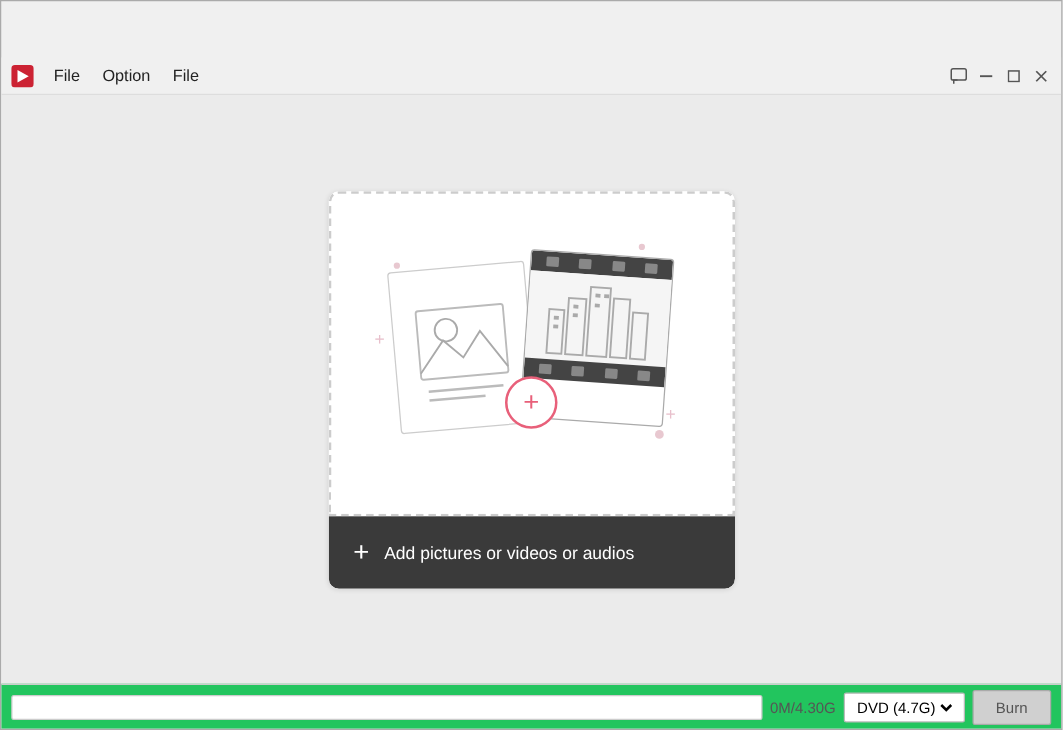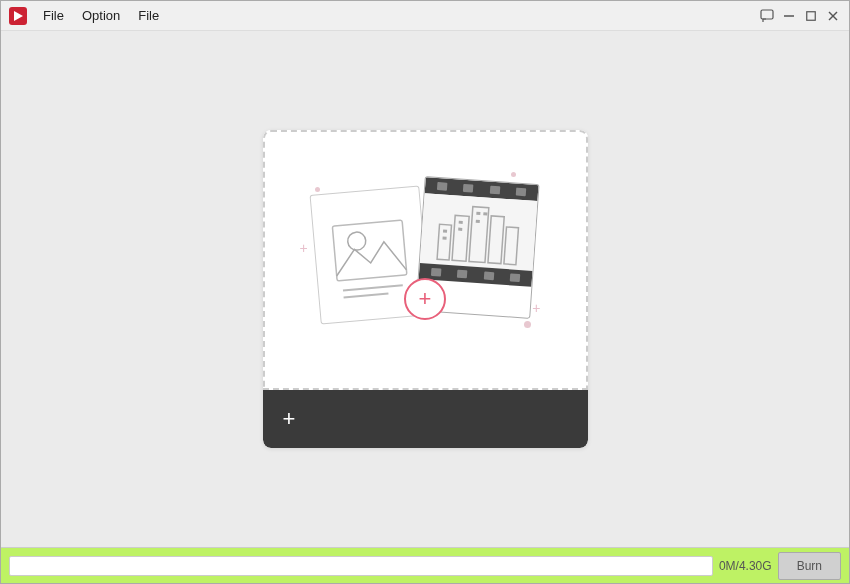--- a/index.html
+++ b/index.html
@@ -19,20 +19,21 @@
     
     .title-bar {
       height: 30px;
       background: #f0f0f0;
       display: flex;
       align-items: center;
       justify-content: space-between;
       padding: 0 8px;
       border-bottom: 1px solid #ddd;
       flex-shrink: 0;
+      margin-top: 45px;
     }
 
     .title-bar-left {
       display: flex;
       align-items: center;
       gap: 2px;
     }
 
     .app-icon {
       width: 18px;
@@ -227,21 +228,21 @@
     }
 
     .add-bar-text {
       color: white;
       font-size: 14px;
     }
 
     
     .status-bar {
       height: 36px;
-      background: #bef264;
+      background: #22c55e;
       border-top: 1px solid #ccc;
       display: flex;
       align-items: center;
       padding: 0 8px;
       gap: 6px;
       flex-shrink: 0;
     }
 
     .status-progress-bar {
       flex: 1;
@@ -391,21 +392,30 @@
           </div>
         </div>
 
         <div class="plus-circle">+</div>
 
       </div>
     </div>
 
     <div class="add-bar">
       <span class="add-bar-plus">+</span>
+      <span class="add-bar-text">Add pictures or videos or audios</span>
     </div>
   </div>
 </div>
 
 <div class="status-bar">
   <div class="status-progress-bar"></div>
   <span class="status-size">0M/4.30G</span>
+  <div class="dvd-select">
+    <select>
+      <option>DVD (4.7G)</option>
+      <option>DVD (8.5G)</option>
+      <option>BD-25</option>
+      <option>BD-50</option>
+    </select>
+  </div>
   <button class="burn-btn">Burn</button>
 </div>
 
 </body></html>

